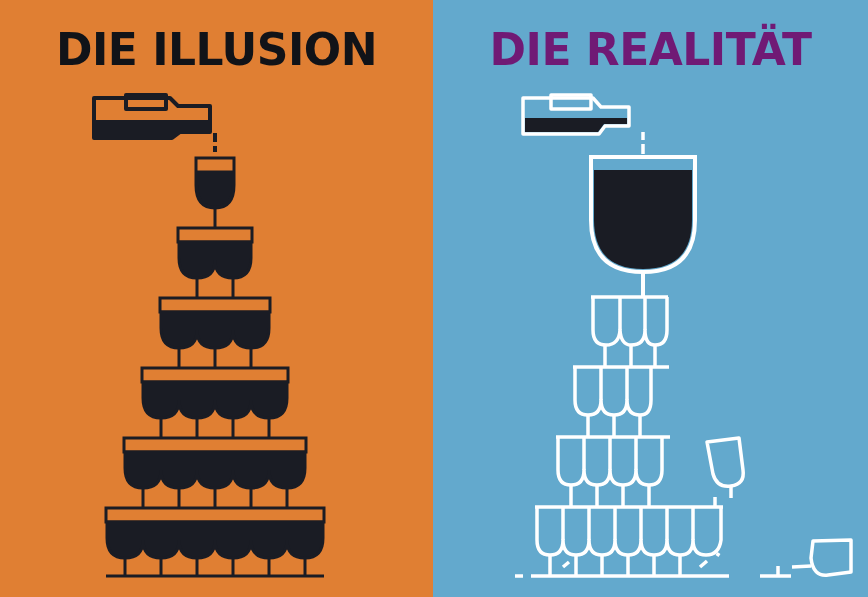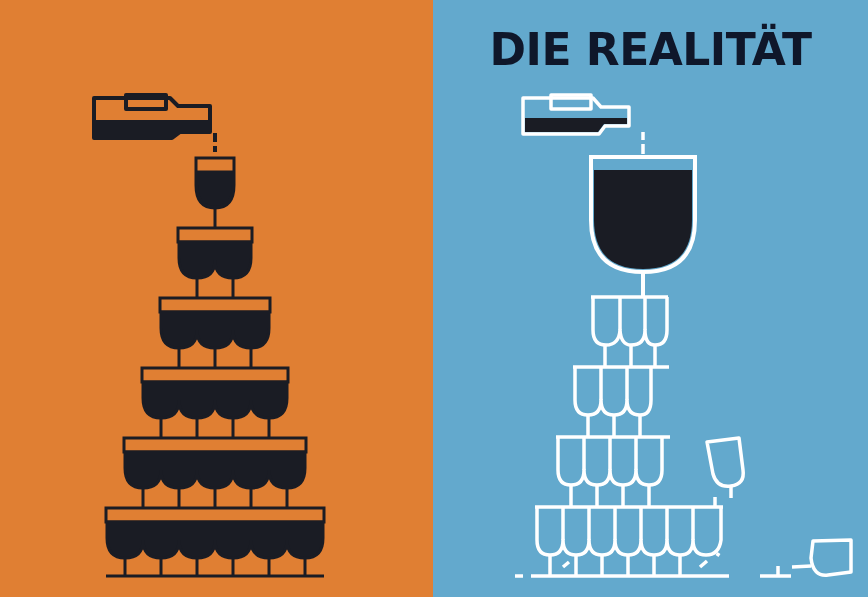--- a/index.html
+++ b/index.html
@@ -3,29 +3,30 @@
 <meta charset="utf-8">
 <style>
   html,body{margin:0;padding:0;}
   body{width:868px;height:597px;overflow:hidden;font-family:"DejaVu Sans","Liberation Sans",sans-serif;}
   .wrap{position:relative;width:868px;height:597px;display:flex;}
   .panel{position:relative;height:597px;overflow:hidden;}
   .left{width:433px;background:#E07F33;}
   .right{width:435px;background:#63A9CD;}
   .title{position:absolute;top:22px;left:0;right:0;text-align:center;font-weight:bold;font-size:44px;letter-spacing:-0.5px;line-height:56px;}
   .left .title{color:#111318;}
-  .right .title{color:#0f172a;}
+  .right .title{color:#701a75;}
   svg{position:absolute;left:0;top:0;}
 </style>
 </head>
 <body>
 
 <div class="wrap">
 
   <div class="panel left">
+    <div class="title">DIE ILLUSION</div>
     <svg width="433" height="597" viewBox="0 0 433 597">
       <g fill="none" stroke="#1A1C24" stroke-width="4" stroke-linejoin="round">
 
         <path d="M94 98 H170 L178 106 H210 V132 H180 L172 138 H94 Z"></path>
         <rect x="126" y="95" width="40" height="14"></rect>
       </g>
       <path d="M94 120 H210 V132 H180 L172 138 H94 Z" fill="#1A1C24"></path>
 
       <g stroke="#1A1C24" stroke-width="4">
         <line x1="215" y1="133" x2="215" y2="142"></line>

